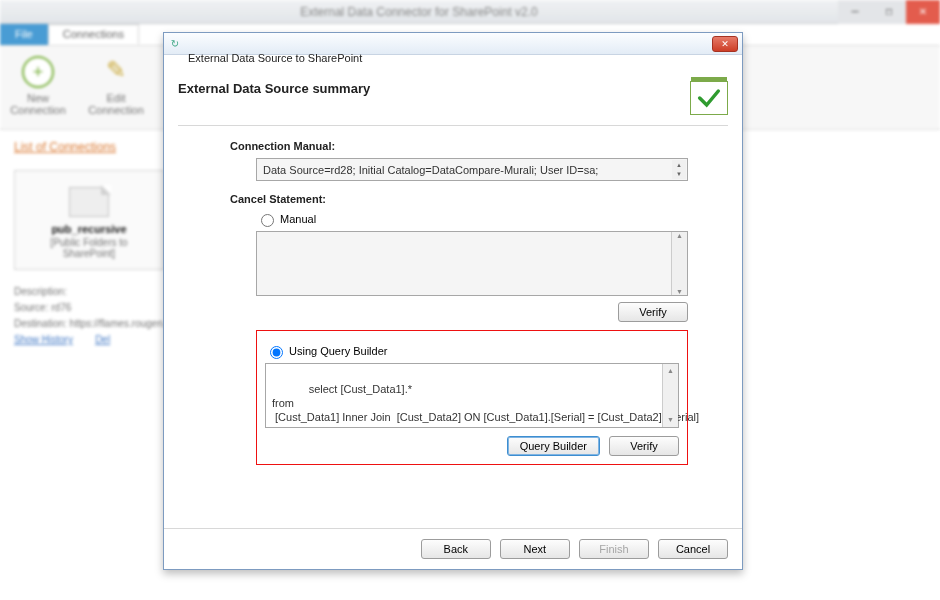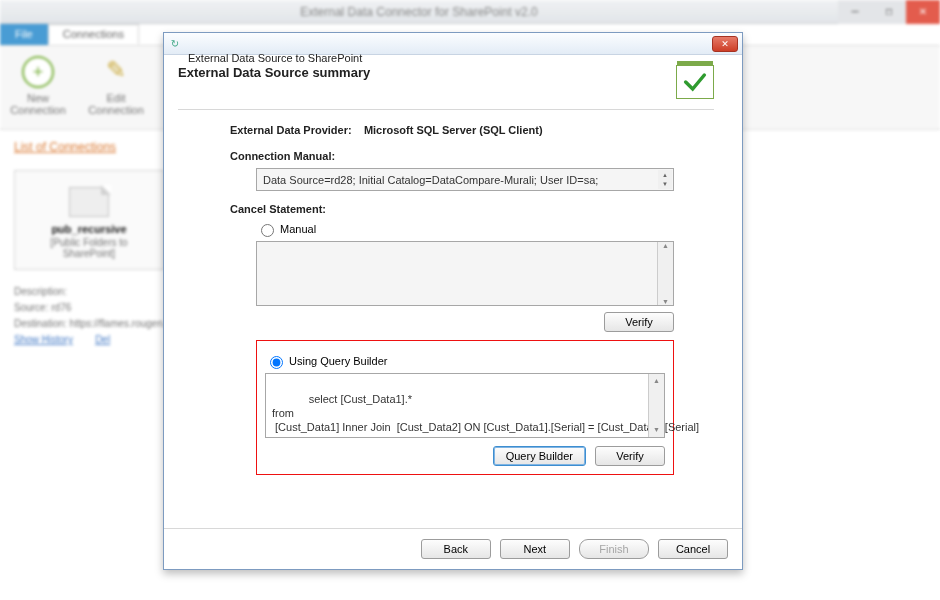--- a/index.html
+++ b/index.html
@@ -155,22 +155,23 @@
     background: linear-gradient(#e67a68, #cd3e27);
     border: 1px solid #a53222;
     border-radius: 3px;
     color: #fff;
     display: flex; align-items: center; justify-content: center;
     font-size: 9px;
   }
 
   .modal-body {
     flex: 1;
-    padding: 10px 28px 8px 14px;
+    padding: 10px 14px 8px 14px;
     overflow: hidden;
+    margin-top: 16px;
   }
 
   .summary-head { display: flex; }
   .summary-head-left { flex: 1; }
   .summary-title { font-weight: bold; font-size: 13px; color: #222; margin-bottom: 4px; }
   .summary-sub { font-size: 11px; color: #444; }
   .summary-icon {
     width: 38px; height: 34px;
     border: 1px solid #7caa4a;
     background: #fff;
@@ -236,21 +237,21 @@
     padding: 3px 12px;
     font-size: 11px;
     background: linear-gradient(#fdfdfd, #e6e6e6);
     border: 1px solid #9c9c9c;
     border-radius: 3px;
     text-align: center;
     cursor: pointer;
     margin-left: 6px;
   }
   .btn.focus { border-color: #3e8ed0; box-shadow: 0 0 0 1px #7fb4e3 inset; }
-  .btn.disabled { color: #a6a6a6; border-radius: 9px; }
+  .btn.disabled { color: #a6a6a6; }
 
   .red-frame {
     border: 1px solid #e11;
     padding: 6px 8px 8px;
   }
 
   .query-text {
     background: #fff;
     border: 1px solid #a7a7a7;
     height: 65px;
@@ -336,25 +337,20 @@
         <svg viewBox="0 0 24 24">
             <path d="M4 12 L10 18 L20 6" stroke="#2f9b2f" stroke-width="3" fill="none" stroke-linecap="round"></path>
           </svg>
       </div>
     </div>
 
     <hr class="sep">
 
     <div class="fieldset">
 
-      <div class="label-bold" style="margin-bottom:14px;">
-        <span>External Data Provider:</span>
-        &nbsp;&nbsp;
-        <span class="value-bold">Microsoft SQL Server (SQL Client)</span>
-      </div>
 
       <div class="label-bold">Connection Manual:</div>
       <div style="padding-left:26px;">
         <div class="ro-box small">
           <span>Data Source=rd28; Initial Catalog=DataCompare-Murali; User ID=sa;</span>
           <div class="spin">
               <div>▲</div>
               <div>▼</div>
             </div>
         </div>

